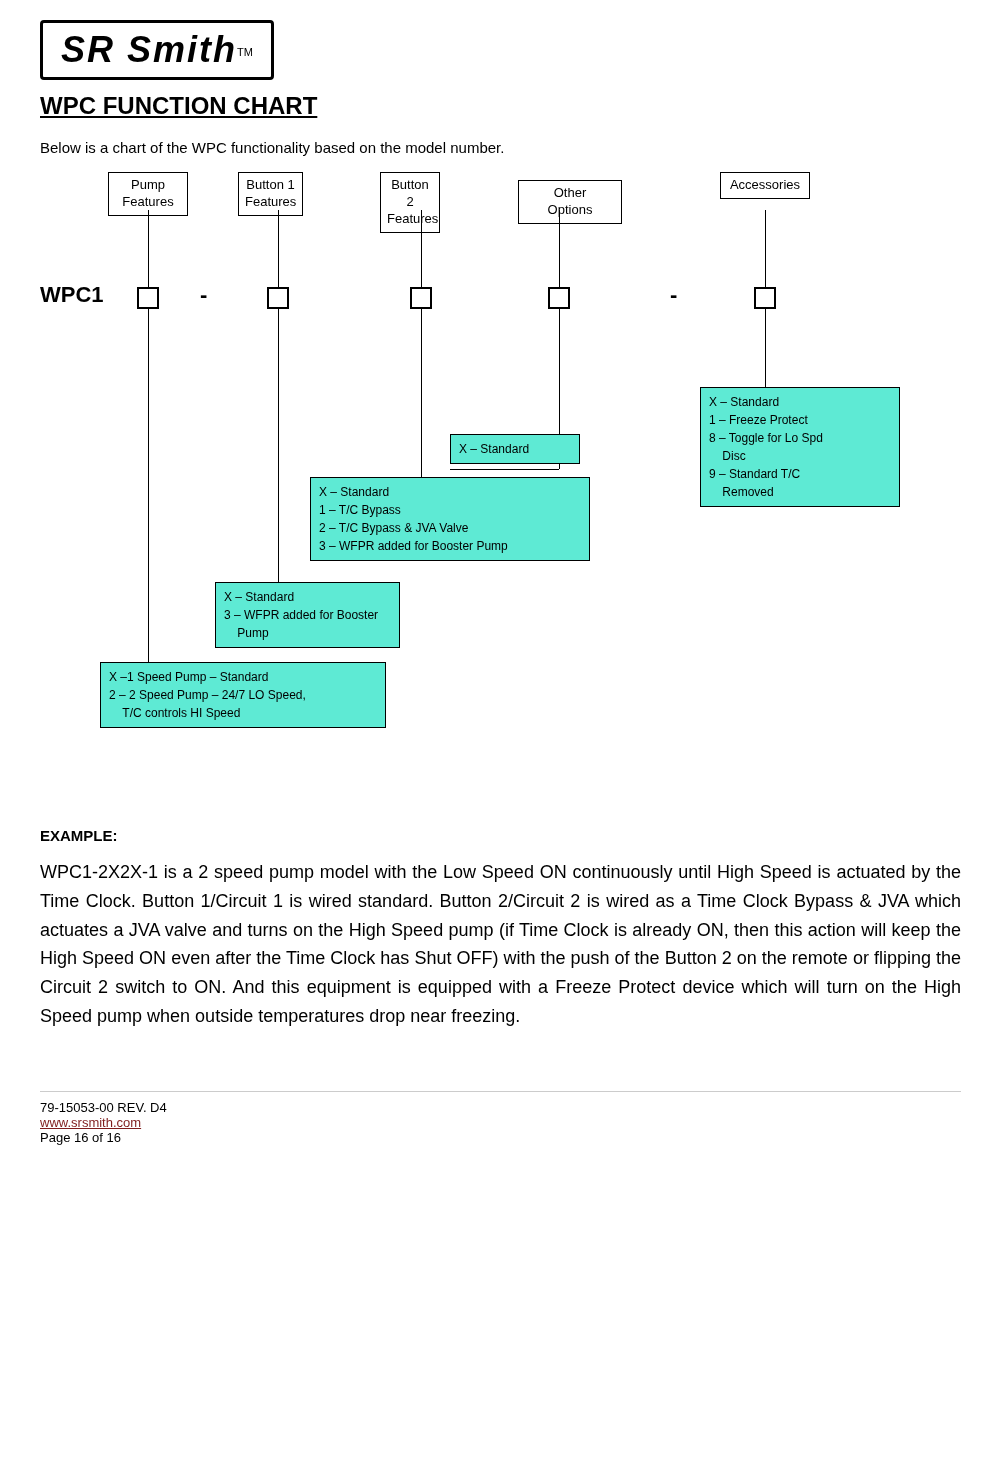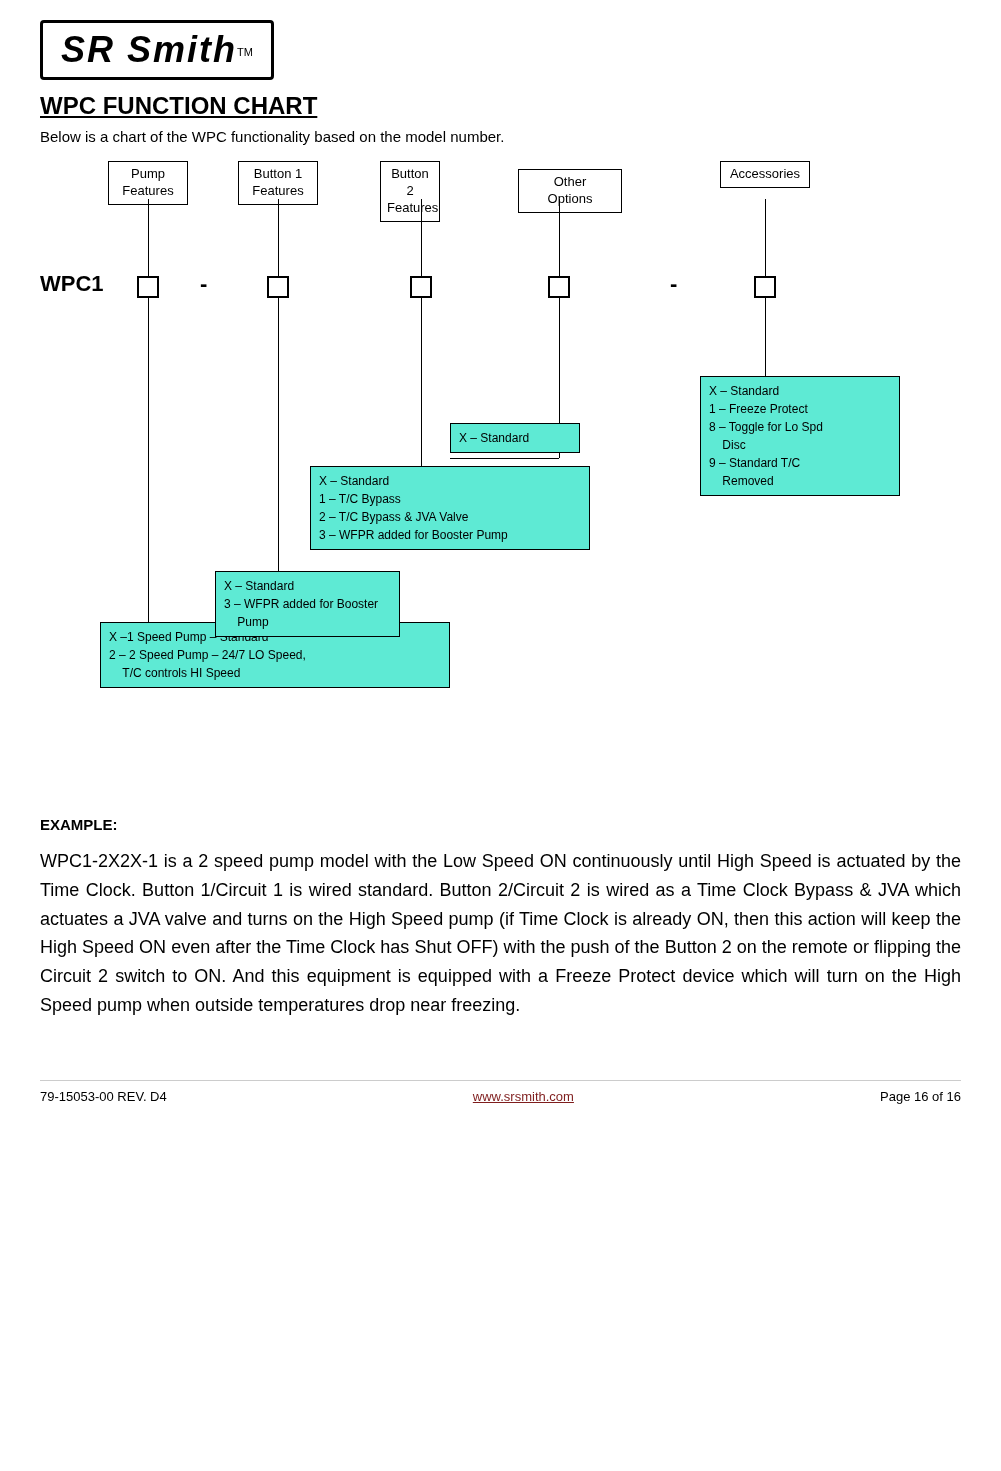--- a/index.html
+++ b/index.html
@@ -29,21 +29,21 @@
       font-style: italic;
     }
     .logo-tm {
       font-size: 11px;
       vertical-align: super;
     }
     .page-title {
       font-size: 24px;
       font-weight: bold;
       text-decoration: underline;
-      margin-bottom: 8px;
+      margin-bottom: 19px;
     }
     .subtitle {
       font-size: 15px;
       margin-bottom: 11px;
     }
     
     .chart-container {
       position: relative;
       width: 940px;
       height: 620px;
@@ -119,21 +119,21 @@
 
 <div class="page-title">WPC FUNCTION CHART</div>
 <div class="subtitle">Below is a chart of the WPC functionality based on the model number.</div>
 
 <div class="chart-container">
 
   <div class="header-box" style="left:68px; top:5px; width:80px;">
     <span>Pump<br>Features</span>
   </div>
 
-  <div class="header-box" style="left:198px; top:5px; width:80px;">
+  <div class="header-box" style="left:198px; top:5px; width:65px;">
     <span>Button 1<br>Features</span>
   </div>
 
   <div class="header-box" style="left:340px; top:5px; width:60px;">
     <span>Button 2<br>Features</span>
   </div>
 
   <div class="header-box" style="left:478px; top:13px; width:104px;">
     <span>Other<br>Options</span>
   </div>
@@ -177,21 +177,21 @@
   <div class="horiz-line" style="left:60px; top:522px; width:48px;"></div>
 
   <div class="horiz-line" style="left:175px; top:452px; width:63px;"></div>
 
   <div class="horiz-line" style="left:270px; top:372px; width:111px;"></div>
 
   <div class="horiz-line" style="left:410px; top:302px; width:109px;"></div>
 
   <div class="horiz-line" style="left:660px; top:282px; width:65px;"></div>
 
-  <div class="option-box" style="left:60px; top:466px; width:350px;">
+  <div class="option-box" style="left:60px; top:495px; width:286px;">
     <span>X –1 Speed Pump – Standard<br>2 – 2 Speed Pump – 24/7 LO Speed,<br>&nbsp;&nbsp;&nbsp;&nbsp;T/C controls HI Speed</span>
   </div>
 
   <div class="option-box" style="left:175px; top:415px; width:185px;">
     <span>X – Standard<br>3 – WFPR added for Booster<br>&nbsp;&nbsp;&nbsp;&nbsp;Pump</span>
   </div>
 
   <div class="option-box" style="left:270px; top:310px; width:280px;">
     <span>X – Standard<br>1 – T/C Bypass<br>2 – T/C Bypass &amp; JVA Valve<br>3 – WFPR added for Booster Pump</span>
   </div>
@@ -206,17 +206,17 @@
 
 </div>
 
 <div class="example-section">
   <div class="example-title">EXAMPLE:</div>
   <div class="example-text">
     <span>WPC1-2X2X-1   is a 2 speed pump model with the Low Speed ON continuously until High Speed is actuated by the Time Clock. Button 1/Circuit 1 is wired standard.  Button 2/Circuit 2 is wired as a Time Clock Bypass &amp; JVA which actuates a JVA valve and turns on the High Speed pump (if Time Clock is already ON, then this action will keep the High Speed ON even after the Time Clock has Shut OFF) with the push of the Button 2 on the remote or flipping the Circuit 2 switch to ON.  And this equipment is equipped with a Freeze Protect device which will turn on the High Speed pump when outside temperatures drop near freezing.</span>
   </div>
 </div>
 
-<div style="margin-top: 60px; display: flex; justify-content: space-between; font-size: 13px; border-top: 1px solid #ccc; padding-top: 8px;">
+<div style="margin-top: 60px; display: flex; justify-content: space-between; font-size: 13px; border-top: 1px solid #ccc; padding-top: 8px; flex-direction: column;">
   <span>79-15053-00 REV. D4</span>
   <span style="color:#7f1d1d; text-decoration:underline;">www.srsmith.com</span>
   <span>Page 16 of 16</span>
 </div>
 
 </body></html>

